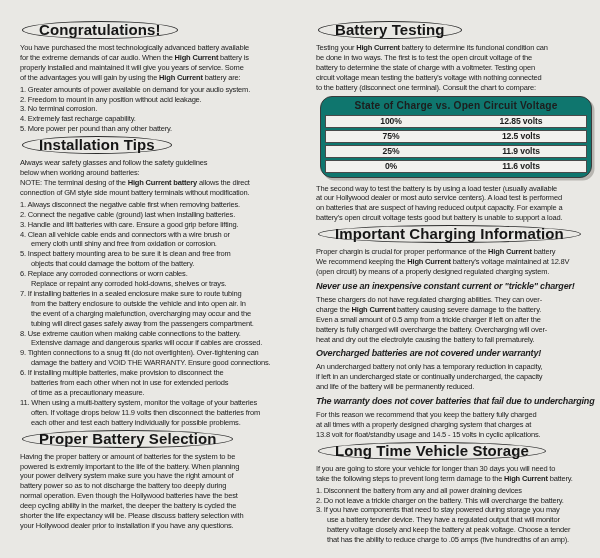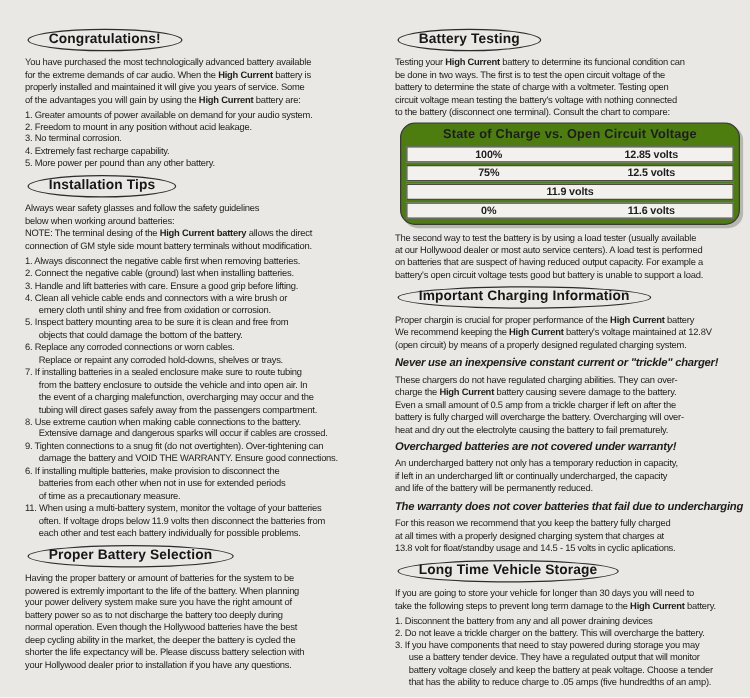--- a/index.html
+++ b/index.html
@@ -10,39 +10,39 @@
     padding: 19px 6px 0 20px;
     display: flex; gap: 12px; overflow: hidden;
   }
   .col { width: 284px; flex: none; }
   .header-row { margin: 2px 0 4px 2px; }
   .sec-header {
     display: inline-block;
     border: 1.5px solid #2c2c2c;
     border-radius: 50%;
     padding: 1px 16px 2px 16px;
-    font-weight: 700; font-size: 11px; line-height: 13px;
+    font-weight: 700; font-size: 15px; line-height: 13px;
     letter-spacing: 0.1px;
     color: #161616;
   }
   .para, .li {
     font-size: 7.5px; line-height: 9.9px; letter-spacing: -0.18px;
     white-space: pre-line; margin: 0 0 2px 0;
   }
   .li { padding-left: 11px; text-indent: -11px; margin: 0; }
   .list { margin: 0 0 2px 0; }
   .para b, .li b { letter-spacing: -0.18px; }
   .emph {
     font-size: 9px; font-weight: 700; font-style: italic;
     letter-spacing: -0.2px; margin: 4px 0 4px 0; white-space: pre-line;
   }
   .table-box {
     border: 1.6px solid #3a3a3a; border-radius: 12px;
     padding: 2px 4px 4px 4px; margin: 3px 8px 6px 4px;
-    background: #4d7c0f;
+    background: #0f766e;
     box-shadow: 2.5px 2.5px 0 rgba(125,122,115,0.45);
   }
   .table-title {
     text-align: center; font-weight: 700; font-size: 10.2px;
     letter-spacing: 0.2px; padding: 1px 0 2px 0;
   }
   .trow { display: flex; border: 1px solid #4a4a4a; margin-top: 2px; background: #f2f1ee; }
   .tcell {
     flex: 1; text-align: center; font-weight: 700;
     font-size: 8.6px; line-height: 11px; letter-spacing: -0.1px;
@@ -116,20 +116,21 @@
         <div class="table-title">State of Charge vs. Open Circuit Voltage</div>
         <div class="trow">
           <div class="tcell">100%</div>
           <div class="tcell">12.85 volts</div>
         </div>
         <div class="trow">
           <div class="tcell">75%</div>
           <div class="tcell">12.5 volts</div>
         </div>
         <div class="trow">
+          <div class="tcell">25%</div>
           <div class="tcell">11.9 volts</div>
         </div>
         <div class="trow">
           <div class="tcell">0%</div>
           <div class="tcell">11.6 volts</div>
         </div>
       </div>
       <div class="para">The second way to test the battery is by using a load tester (usually available
 at our Hollywood dealer or most auto service centers). A load test is performed
 on batteries that are suspect of having reduced output capacity. For example a
@@ -139,21 +140,21 @@
 We recommend keeping the <b>High Current</b> battery's voltage maintained at 12.8V
 (open circuit) by means of a properly designed regulated charging system.</div>
       <div class="emph">Never use an inexpensive constant current or "trickle" charger!</div>
       <div class="para">These chargers do not have regulated charging abilities. They can over-
 charge the <b>High Current</b> battery causing severe damage to the battery.
 Even a small amount of 0.5 amp from a trickle charger if left on after the
 battery is fully charged will overcharge the battery. Overcharging will over-
 heat and dry out the electrolyte causing the battery to fail prematurely.</div>
       <div class="emph">Overcharged batteries are not covered under warranty!</div>
       <div class="para">An undercharged battery not only has a temporary reduction in capacity,
-if left in an undercharged lift or continually undercharged, the capacity
+if left in an undercharged state or continually undercharged, the capacity
 and life of the battery will be permanently reduced.</div>
       <div class="emph">The warranty does not cover batteries that fail due to undercharging</div>
       <div class="para">For this reason we recommend that you keep the battery fully charged
 at all times with a properly designed charging system that charges at
 13.8 volt for float/standby usage and 14.5 - 15 volts in cyclic aplications.</div>
       <div class="header-row"><span class="sec-header">Long Time Vehicle Storage</span></div>
       <div class="para">If you are going to store your vehicle for longer than 30 days you will need to
 take the following steps to prevent long term damage to the <b>High Current</b> battery.</div>
       <div class="list">
         <div class="li">1. Disconnent the battery from any and all power draining devices</div>

